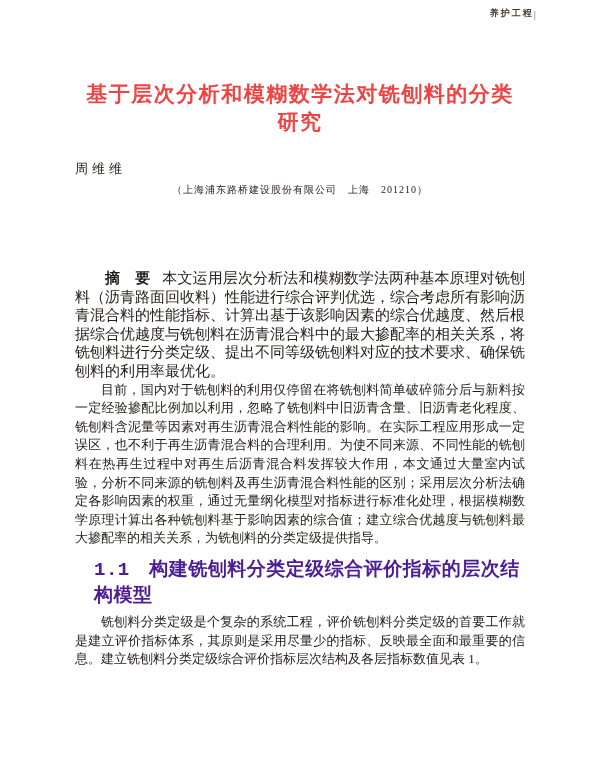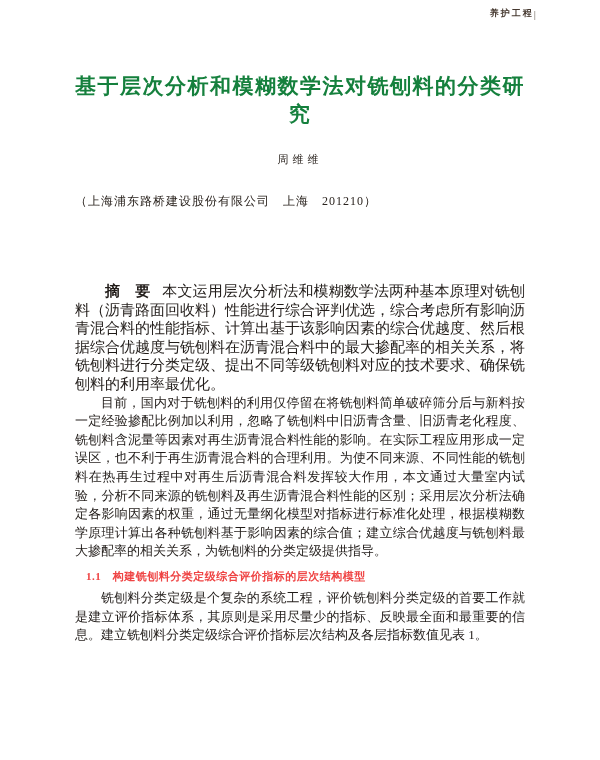--- a/index.html
+++ b/index.html
@@ -29,39 +29,39 @@
   }
   .running-head .bar {
     color: #6b6258;
     font-weight: normal;
     font-size: 11px;
   }
   .content {
     padding: 0 75px;
   }
   .paper-title {
-    margin: 0;
+    margin: 8px;
     padding-top: 72px;
     text-align: center;
     font-size: 21px;
     font-weight: bold;
     letter-spacing: 1.5px;
-    color: #15803d;
+    color: #ef4444;
   }
   .author {
     margin-top: 24px;
-    text-align: center;
-    font-size: 11px;
+    text-align: left;
+    font-size: 13px;
     letter-spacing: 4px;
     color: #2a231e;
   }
   .affiliation {
-    margin-top: 26px;
-    text-align: left;
-    font-size: 12px;
+    margin-top: 5px;
+    text-align: center;
+    font-size: 10px;
     letter-spacing: 1px;
     color: #2a231e;
   }
   .abstract {
     margin: 72px 0 0 0;
     font-size: 15px;
     line-height: 18.6px;
     text-align: justify;
     text-indent: 2em;
   }
@@ -85,25 +85,25 @@
   }
   .sec-heading.sans {
     font-family: "Liberation Sans", "DejaVu Sans", sans-serif;
     font-size: 14.5px;
     letter-spacing: 2.5px;
     margin-top: 10px;
   }
   .subsec-heading {
     margin: 8px 0 5px 0;
     padding-left: 1em;
-    font-family: Liberation Serif, serif;
-    font-size: 11px;
+    font-family: Liberation Mono, monospace;
+    font-size: 19px;
     font-weight: bold;
     letter-spacing: 0.5px;
-    color: #ef4444;
+    color: #4c1d95;
   }
   .para {
     margin: 0;
     font-size: 13px;
     line-height: 18.6px;
     text-align: justify;
     text-indent: 2em;
   }
 </style>
 </head>

